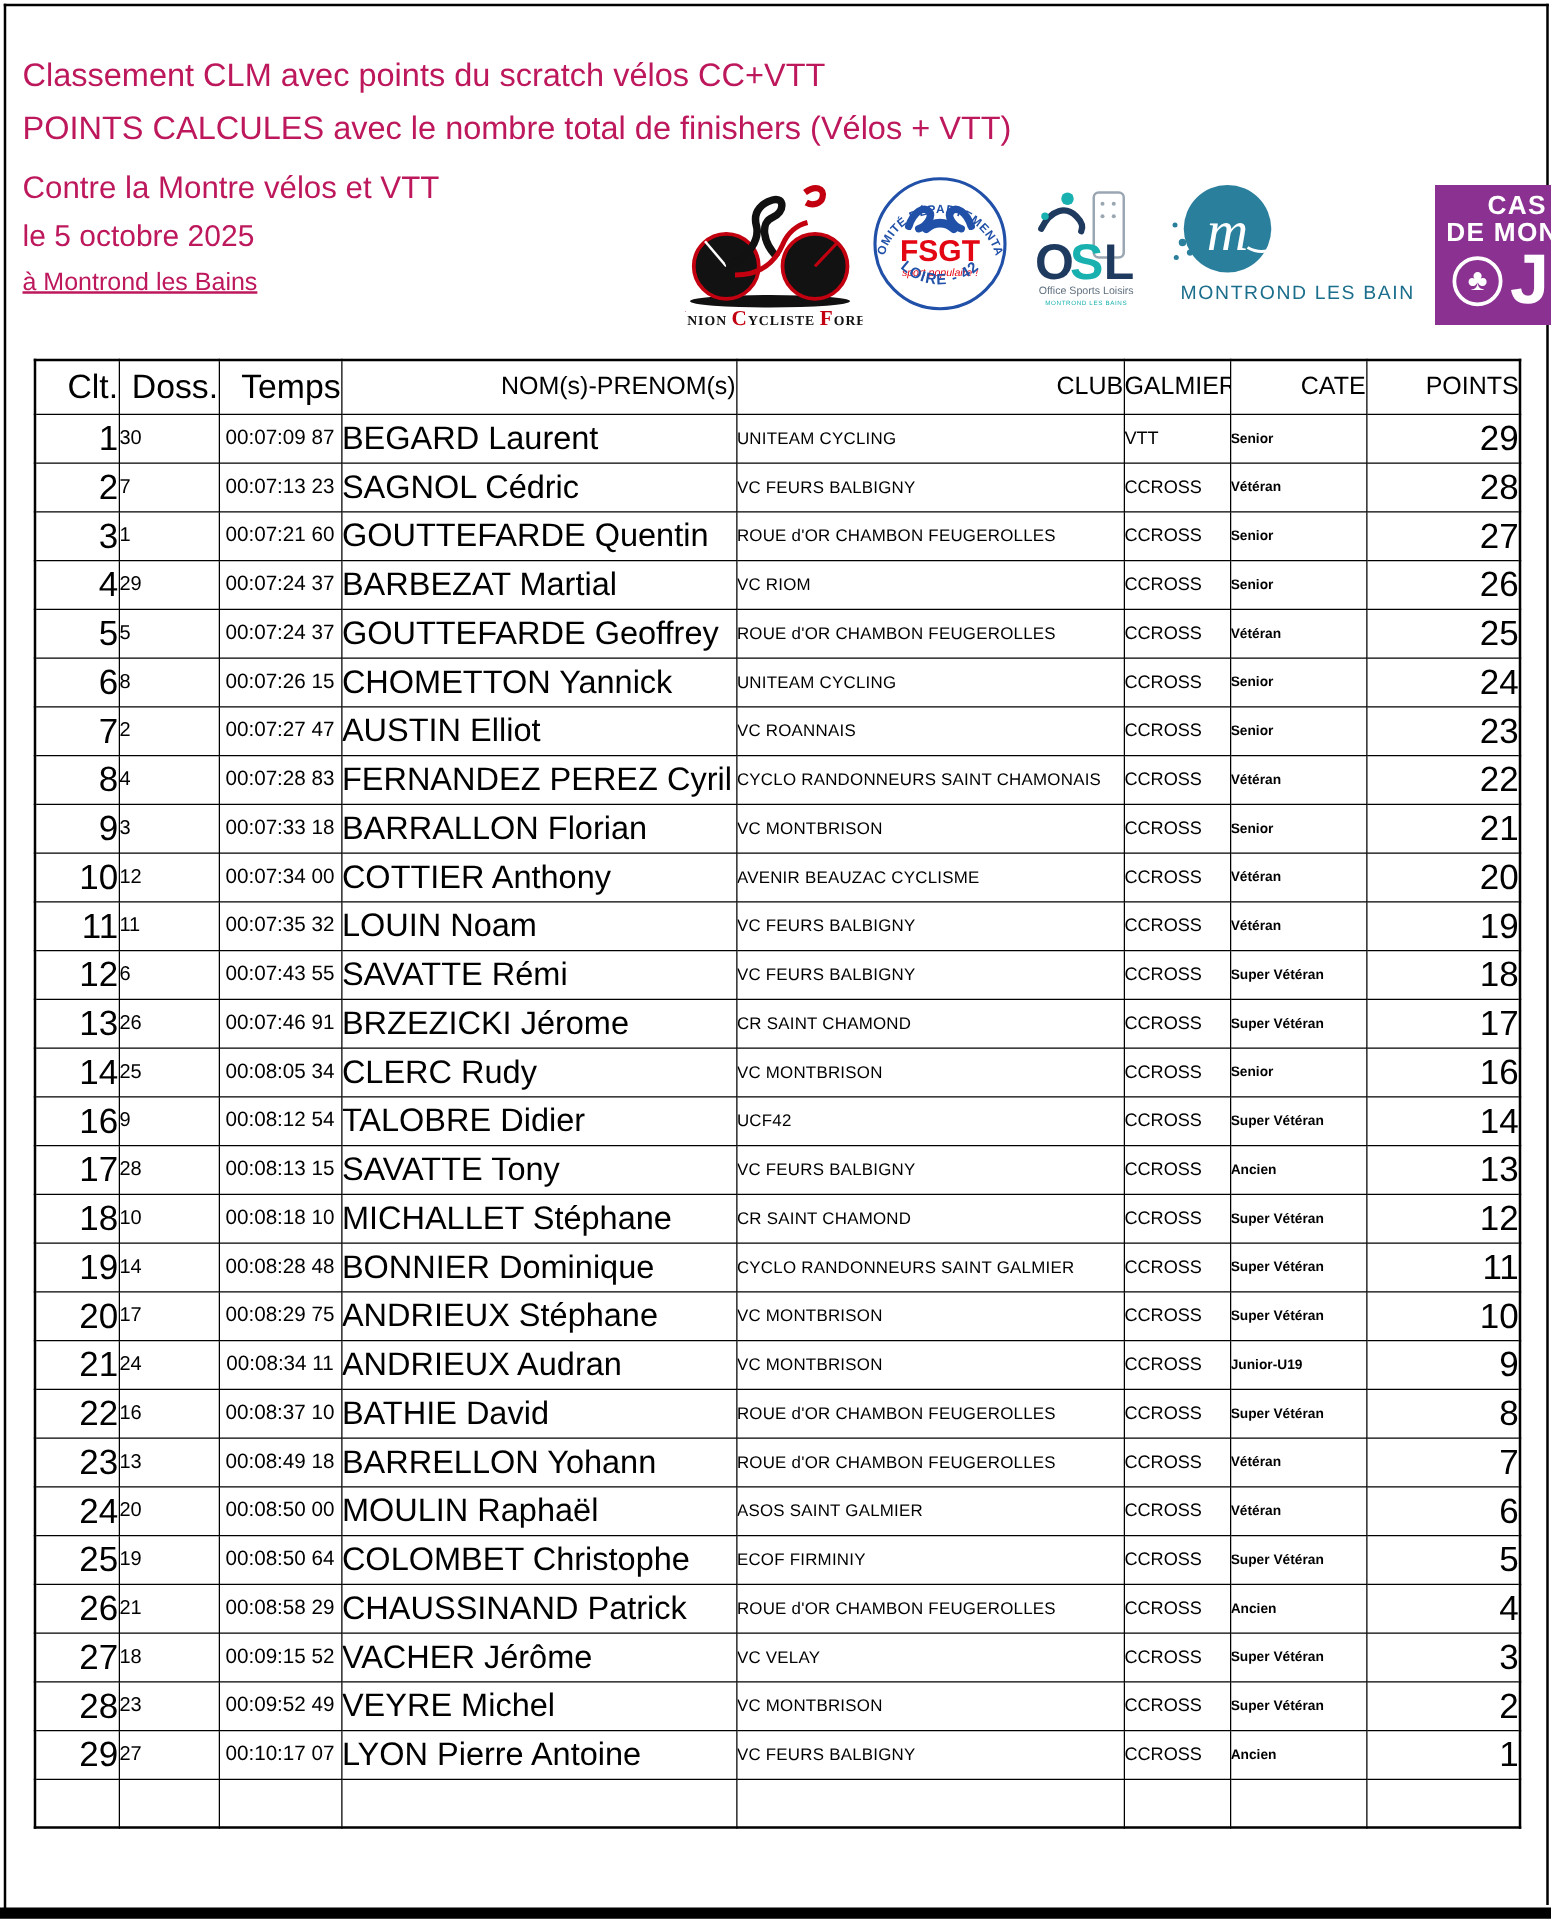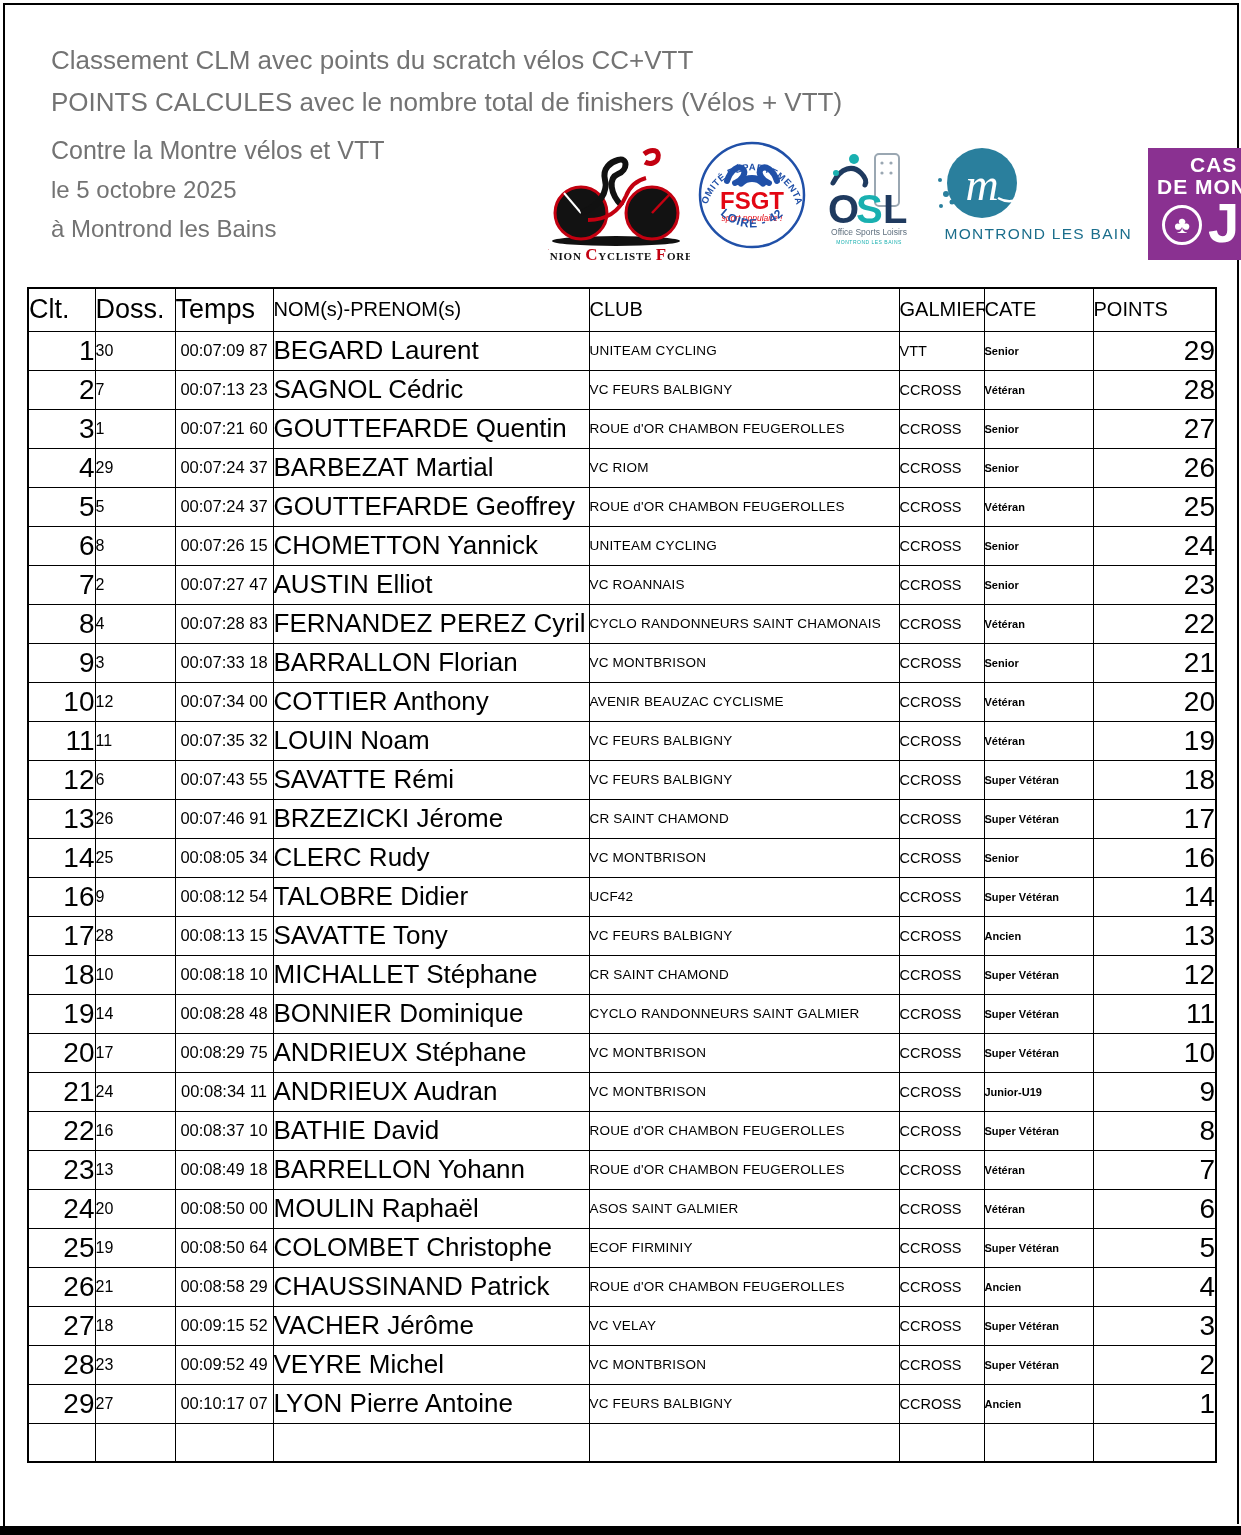--- a/index.html
+++ b/index.html
@@ -10,26 +10,26 @@
   }
   .page { position:absolute; inset:0; }
 
   
   .border-top   { position:absolute; left:3px;  top:3px; width:1236px; height:2px; background:#000; }
   .border-left  { position:absolute; left:3px;  top:3px; width:2px; height:1525px; background:#000; }
   .border-right { position:absolute; left:1237px; top:3px; width:2px; height:1521px; background:#000; }
   .bottom-bar   { position:absolute; left:0; top:1526px; width:1241px; height:9px; background:#000; }
 
   
-  .title-line { position:absolute; left:51px; white-space:nowrap; color:#737373; }
+  .title-line { position:absolute; left:18px; white-space:nowrap; color:#be185d; }
   .t1 { top:45px;  font-size:26px; }
   .t2 { top:87px;  font-size:26px; }
   .t3 { top:136px; font-size:25px; }
   .t4 { top:176px; font-size:24px; }
-  .t5 { top:215px; font-size:24px; }
+  .t5 { top:215px; font-size:20px;text-decoration:underline; }
 
   
   .logo { position:absolute; }
   .logo-ucf      { left:548px; top:136px; width:142px; height:132px; }
   .logo-fsgt     { left:697px; top:139px; width:110px; height:113px; }
   .logo-osl      { left:827px; top:151px; width:84px;  height:97px; }
   .logo-montrond { left:930px; top:146px; width:202px; height:106px; }
 
   .logo-casino { left:1148px; top:148px; width:93px; height:112px; overflow:hidden; z-index:5; }
   .casino-inner { position:relative; width:170px; height:112px; background:#8a3191; color:#fff; font-weight:bold; }
@@ -44,21 +44,21 @@
     position:absolute; left:27px; top:287px; width:1188px;
     border-collapse:collapse; table-layout:fixed;
   }
   table.results th, table.results td {
     border:1px solid #000; overflow:hidden; white-space:nowrap; vertical-align:middle;
     padding:0;
   }
   table.results { border:2px solid #000; }
   table.results thead tr { height:43px; }
   table.results tbody tr { height:39px; }
-  th { font-weight:normal; text-align:left; }
+  th { font-weight:normal; text-align:right; }
   .h-big   { font-size:27px; padding-left:6px; }
   .h-small { font-size:20px; padding-left:4px; }
 
   .c-clt    { font-size:28px; text-align:right; padding-right:6px; }
   .c-doss   { font-size:16px; padding-left:4px; }
   .c-temps  { font-size:16.5px; padding-left:3px;text-align:center; }
   .c-nom    { font-size:26px; padding-left:5px; }
   .c-club   { font-size:13.5px; padding-left:5px; letter-spacing:0.2px; }
   .c-groupe { font-size:14.5px; padding-left:5px; }
   .c-cate   { font-size:11px; padding-left:5px;font-weight:bold; }

